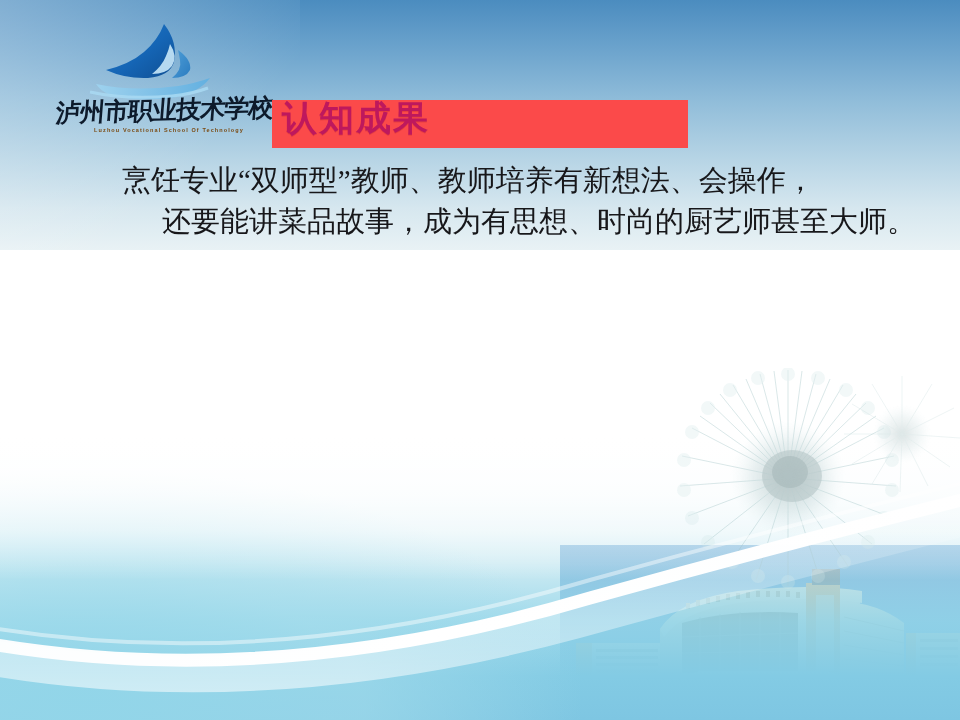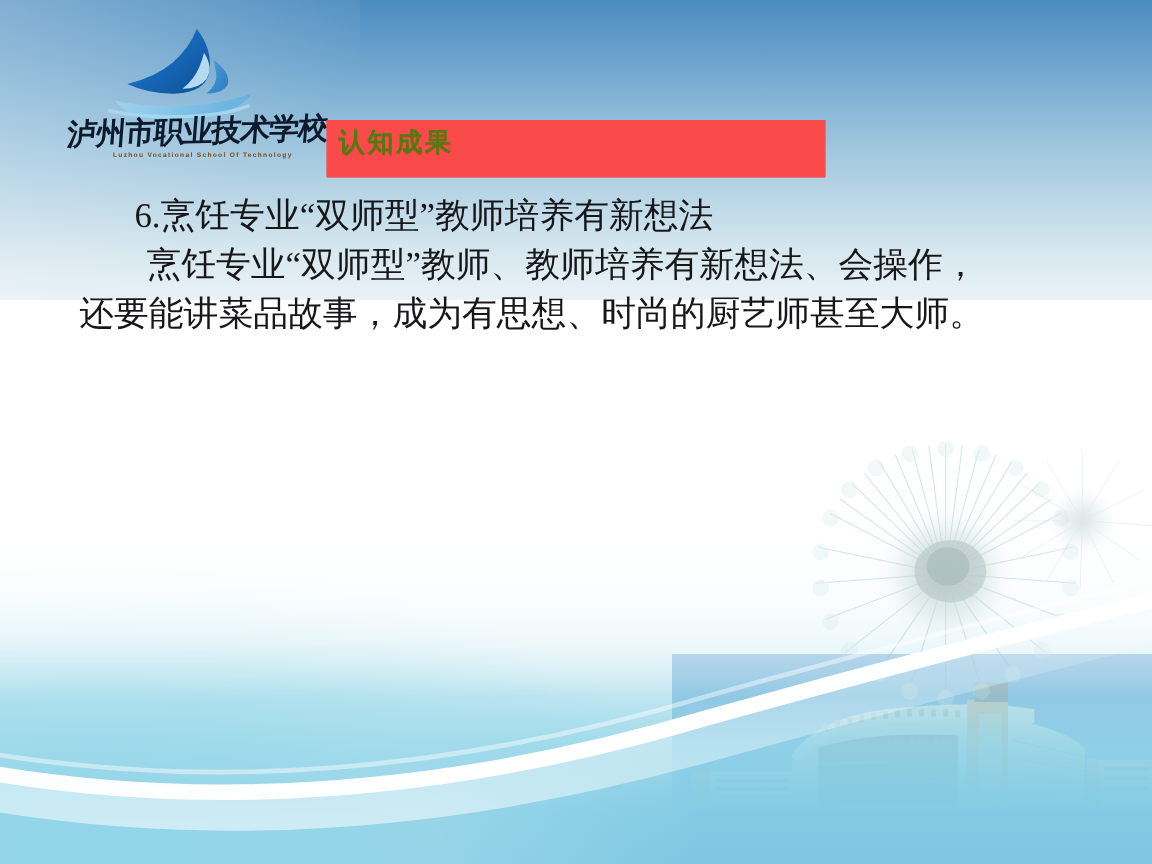--- a/index.html
+++ b/index.html
@@ -181,22 +181,22 @@
   }
   .title-text {
     position: absolute;
     left: 282px;
     top: 100px;
     height: 37px;
     display: flex;
     align-items: center;
     font-family: "Liberation Serif", "DejaVu Serif", serif;
     font-weight: bold;
-    font-size: 22px;
-    color: #4d7c0f;
+    font-size: 35px;
+    color: #be185d;
     letter-spacing: 2px;
     white-space: nowrap;
     text-shadow: 0 1px 0 rgba(120,0,0,0.15);
   }
 
   
   .body-text {
     position: absolute;
     left: 66px;
     top: 160px;
@@ -204,21 +204,21 @@
     color: #17171a;
     font-family: "Liberation Serif", "DejaVu Serif", serif;
     font-size: 29px;
     line-height: 41px;
     letter-spacing: 0px;
     white-space: nowrap;
   }
   .line { height: 41px; }
   .line-1 { padding-left: 46px; }
   .line-2 { padding-left: 56px; }
-  .line-3 { padding-left: 0px; }
+  .line-3 { padding-left: 0px; text-align: right; }
 </style>
 </head>
 <body>
 
 <div class="slide">
 
   <div class="bg-sky"></div>
   <div class="bg-sky-left"></div>
 
   <div class="photo-wrap">
@@ -486,18 +486,17 @@
       <path d="M4 70 Q40 78 86 74 Q106 72 122 66" stroke="#a9d9f2" stroke-width="3" fill="none" opacity="0.85"></path>
     </svg>
     <div class="logo-word">泸州市职业技术学校</div>
     <div class="logo-sub">Luzhou Vocational School Of Technology</div>
   </div>
 
   <div class="title-banner"></div>
   <div class="title-text">认知成果</div>
 
   <div class="body-text">
-    <div class="line line-1">6.烹饪专业“双师型”教师培养有新想法</div>
     <div class="line line-2">烹饪专业“双师型”教师、教师培养有新想法、会操作，</div>
     <div class="line line-3">还要能讲菜品故事，成为有思想、时尚的厨艺师甚至大师。</div>
   </div>
 
 </div>
 
 </body></html>

